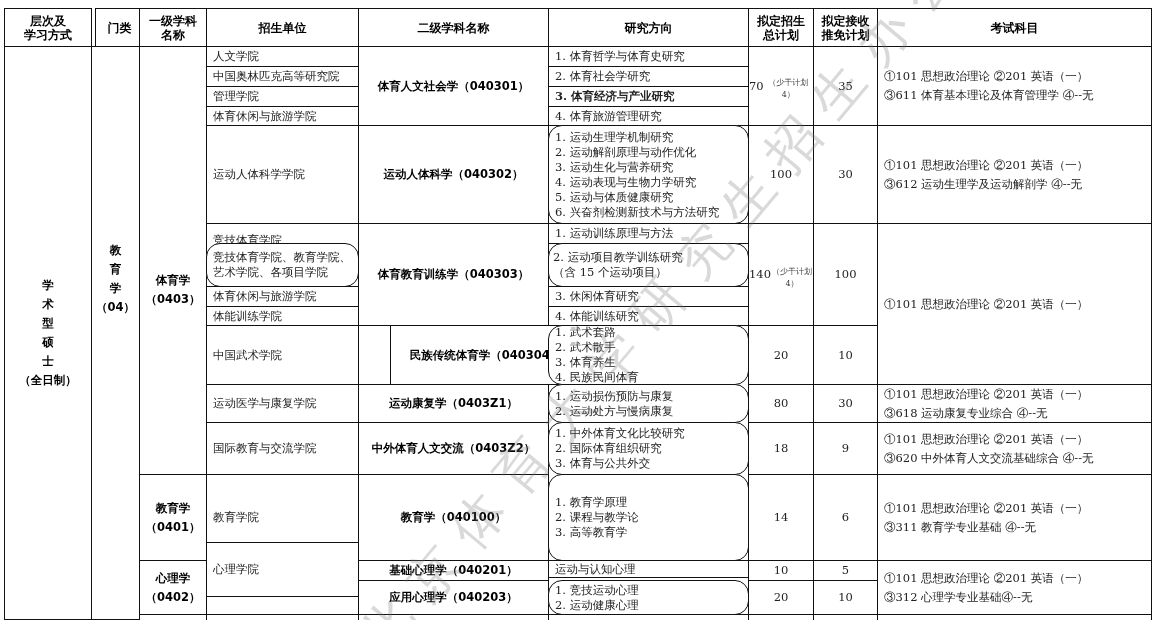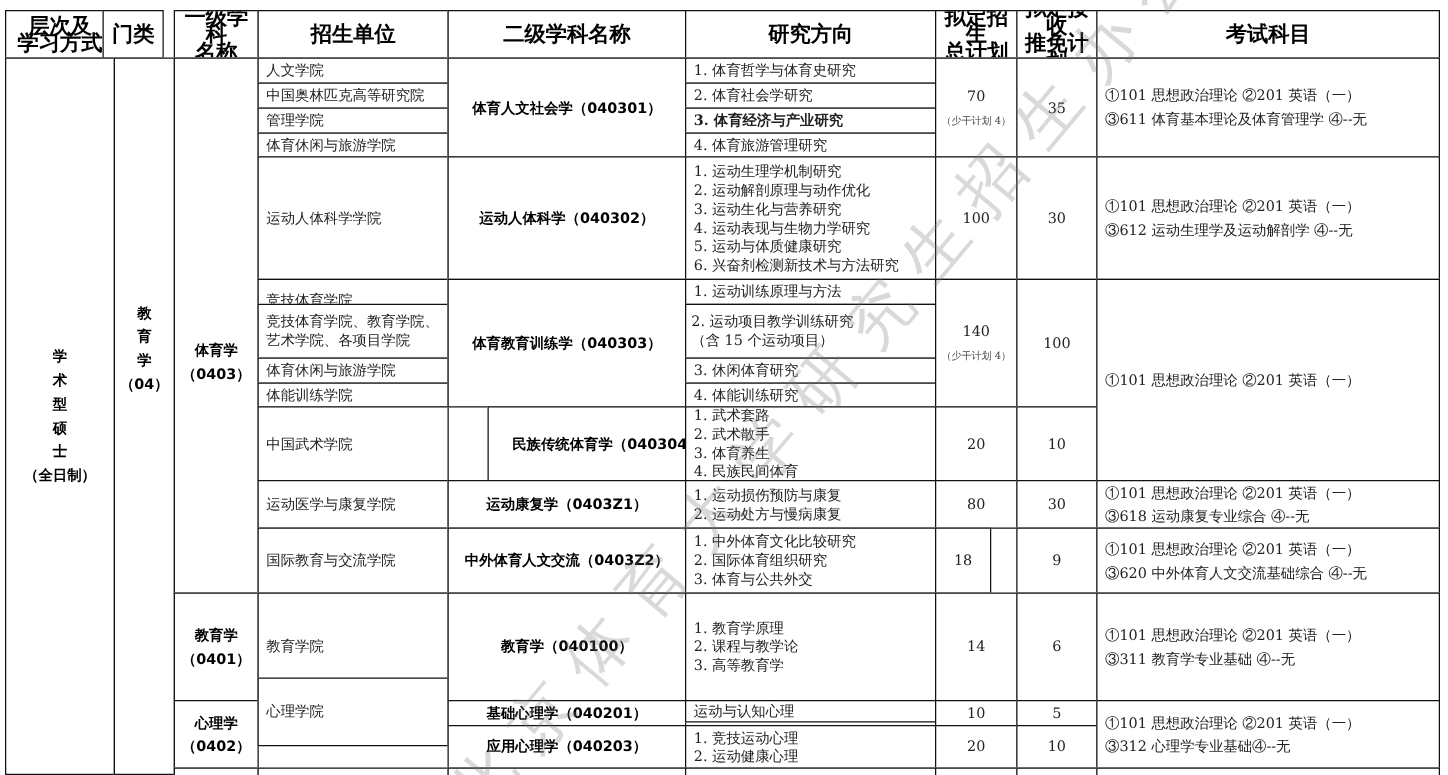--- a/index.html
+++ b/index.html
@@ -2,41 +2,41 @@
 <html><head>
 <meta charset="utf-8">
 <style>
   html, body { margin: 0; padding: 0; background: #ffffff; }
   body { width: 1158px; height: 620px; position: relative; overflow: hidden;
          font-family: "DejaVu Serif", "Liberation Serif", serif; color: #222; }
   .c { position: absolute; box-sizing: border-box; display: flex; align-items: center;
        border: 1px solid #111; background: #fff; font-size: 11.5px; line-height: 15px; overflow: hidden; }
   .center { justify-content: center; text-align: center; }
   .left { justify-content: flex-start; padding-left: 6px; text-align: left; }
-  .hd { font-family: Liberation Sans, sans-serif; font-weight: bold; font-size: 17px; line-height: 14px; color: #000; }
+  .hd { font-family: Liberation Sans, sans-serif; font-weight: bold; font-size: 12px; line-height: 14px; color: #000; }
   .b { font-family: "DejaVu Sans", "Liberation Sans", sans-serif; font-weight: bold; color: #000; }
   .vert { flex-direction: column; line-height: 19px; }
-  .stack { flex-direction: column; align-items: flex-start; justify-content: center; }
+  .stack { flex-direction: column; align-items: flex-start; justify-content: center; border-radius: 14px; }
   .stack span { display: block; line-height: 15px; white-space: nowrap; }
   .note { font-size: 8px; color: #444; line-height: 12px; margin-top: 6px; }
-  .numwrap { flex-direction: column; }
+  .numwrap { flex-direction: row; }
   .exam span { display: block; line-height: 19px; white-space: nowrap; }
   .exam { flex-direction: column; align-items: flex-start; justify-content: center; padding-left: 6px; }
   .watermark { position: absolute; left: 320px; top: 360px; transform: rotate(-50deg); transform-origin: left top;
                font-size: 52px; color: rgba(120,120,120,0.28); letter-spacing: 18px; white-space: nowrap;
                pointer-events: none; font-family: "DejaVu Serif", serif; }
 </style>
 </head>
 <body>
 
 <div class="c center hd" style="left:4px;top:8px;width:88px;height:39px;">
     <span style="white-space:pre-line">层次及
 学习方式</span>
   </div>
-<div class="c center hd" style="left:82px;top:8px;width:49px;height:39px;">
+<div class="c center hd" style="left:95px;top:8px;width:49px;height:39px;">
     <span>门类</span>
   </div>
 <div class="c center hd" style="left:139px;top:8px;width:68px;height:39px;">
     <span style="white-space:pre-line">一级学科
 名称</span>
   </div>
 <div class="c center hd" style="left:206px;top:8px;width:153px;height:39px;">
     <span>招生单位</span>
   </div>
 <div class="c center hd" style="left:358px;top:8px;width:191px;height:39px;">
@@ -236,21 +236,21 @@
 <div class="c center numwrap" style="left:748px;top:223px;width:66px;height:103px;">
     <span>140</span>
     <span class="note">（少干计划 4）</span>
   </div>
 <div class="c center" style="left:748px;top:325px;width:66px;height:60px;">
     <span>20</span>
   </div>
 <div class="c center" style="left:748px;top:384px;width:66px;height:39px;">
     <span>80</span>
   </div>
-<div class="c center" style="left:748px;top:422px;width:45px;height:53px;">
+<div class="c center" style="left:748px;top:422px;width:66px;height:53px;">
     <span>18</span>
   </div>
 <div class="c center" style="left:748px;top:474px;width:66px;height:87px;">
     <span>14</span>
   </div>
 <div class="c center" style="left:748px;top:560px;width:66px;height:21px;">
     <span>10</span>
   </div>
 <div class="c center" style="left:748px;top:580px;width:66px;height:35px;">
     <span>20</span>

